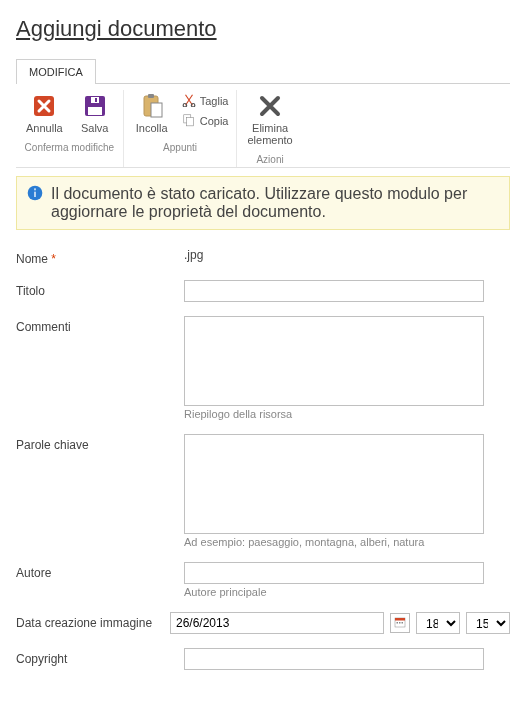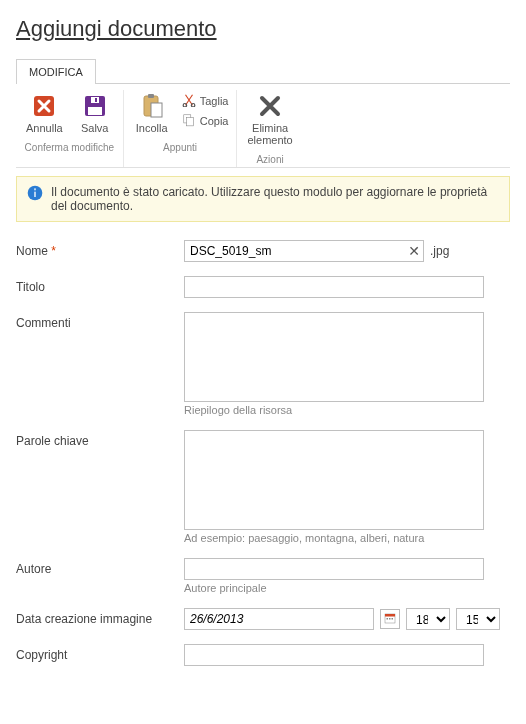--- a/index.html
+++ b/index.html
@@ -81,21 +81,21 @@
     margin-top: 6px;
   }
   .notice {
     display: flex;
     align-items: flex-start;
     gap: 8px;
     background: #fdfae6;
     border: 1px solid #efe7a0;
     padding: 8px 10px;
     margin: 8px 0 18px 0;
-    font-size: 12px;
+    font-size: 16px;
     color: #444;
   }
   .form-row {
     display: flex;
     align-items: flex-start;
     margin-bottom: 14px;
   }
   .form-row .label {
     width: 168px;
     padding-top: 4px;
@@ -121,21 +121,21 @@
   }
   .name-wrap { position:relative; display:inline-block; }
   .name-wrap .clear {
     position:absolute; right:4px; top:50%; transform:translateY(-50%);
     cursor:pointer; font-size:14px; color:#555;
   }
   .ext { font-size:12px; color:#444; }
   .plain-input { width: 300px; height:22px; }
   textarea { width: 300px; height: 100px; resize:none; }
   .hint { font-size:11px; color:#888; }
-  .date-input { width:190px; height:22px;font-style:italic; }
+  .date-input { width:214px; height:22px; }
   .select-sm { width:44px; height:22px; }
   .cal-btn {
     width:20px; height:20px; border:1px solid #bbb; background:#fff;
     display:inline-flex; align-items:center; justify-content:center;
     cursor:pointer;
   }
 </style>
 </head>
 <body>
 
@@ -241,24 +241,20 @@
   </div>
 
 
   <div class="form-row">
     <div class="label">
       <span>Nome</span>
       <span class="req">*</span>
     </div>
     <div class="control">
       <div class="control-line">
-        <span class="name-wrap">
-          <input type="text" class="name-input" value="DSC_5019_sm" style="">
-          <span class="clear">✕</span>
-        </span>
         <span class="ext">.jpg</span>
       </div>
     </div>
   </div>
 
   <div class="form-row">
     <div class="label">Titolo</div>
     <div class="control">
       <input type="text" class="plain-input" value="" style="">
     </div>

